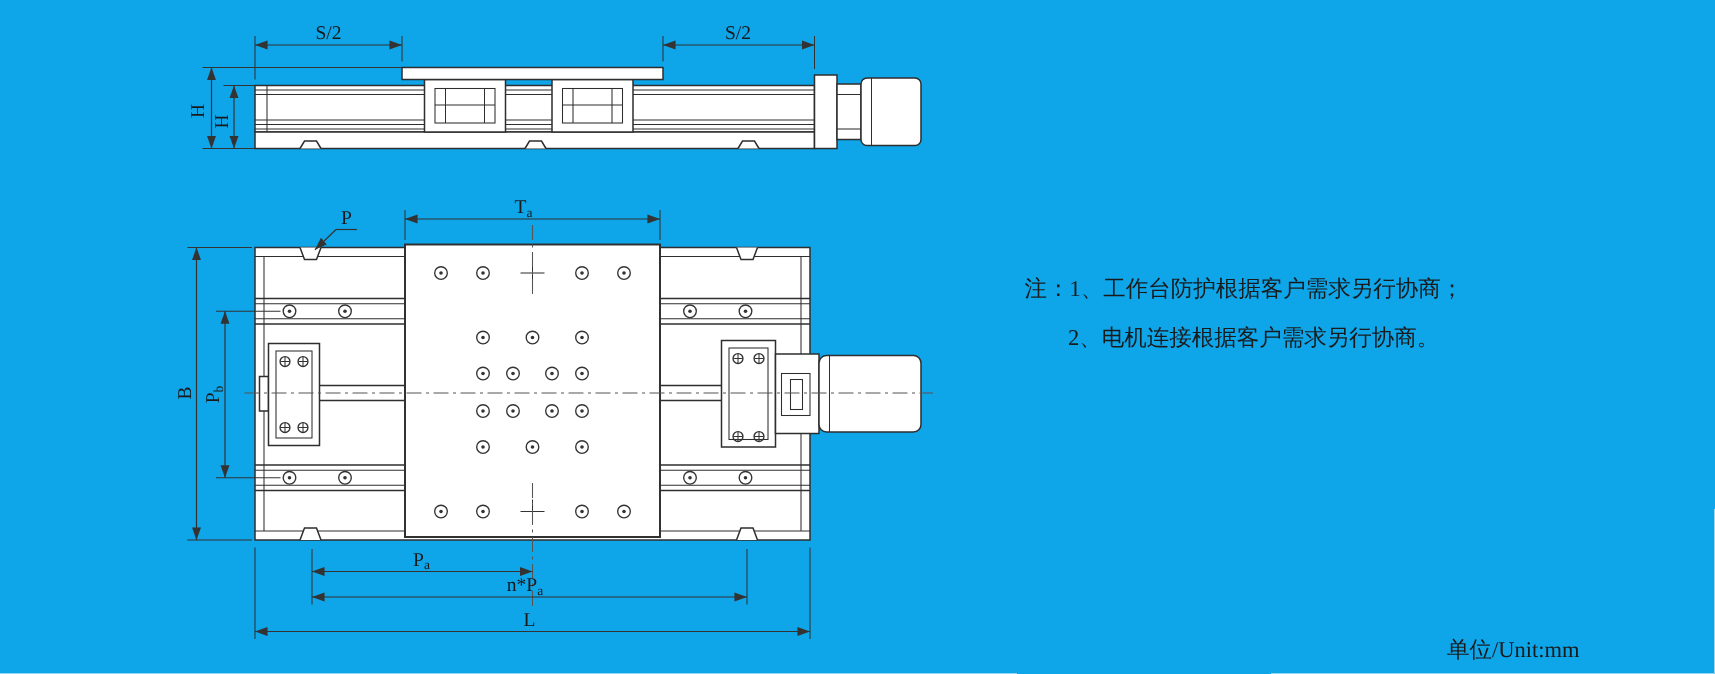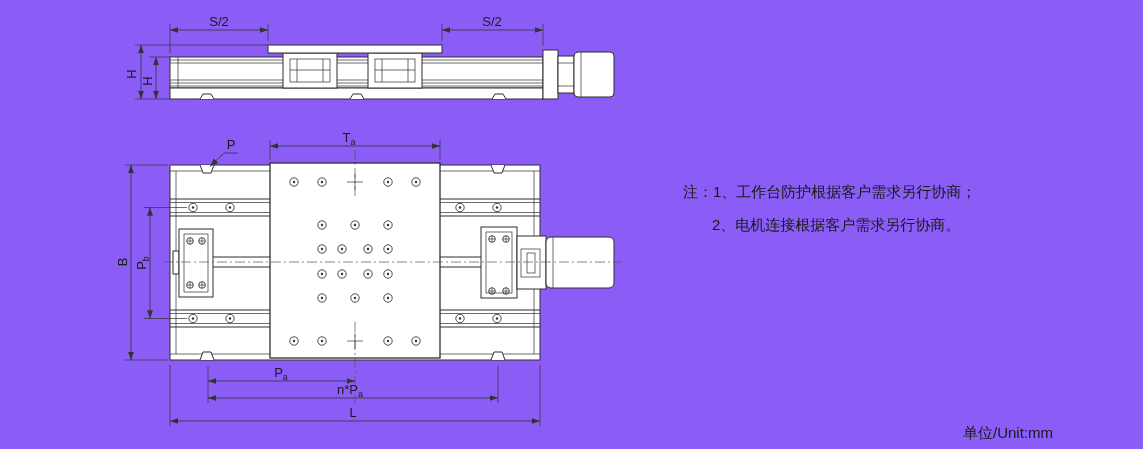--- a/index.html
+++ b/index.html
@@ -1,17 +1,17 @@
 <!DOCTYPE html>
 <html><head>
 <meta charset="utf-8">
 <style>
   html,body { margin:0; padding:0; background:#fff; }
-  .page { position:relative; width:1143px; height:449px; background:#8b5cf6; overflow:hidden;
-          font-family:Liberation Sans, sans-serif; }
+  .page { position:relative; width:1143px; height:449px; background:#0ea5e9; overflow:hidden;
+          font-family:Liberation Serif, serif; }
   svg { display:block; }
   .ln   { stroke:#2e2e2e; stroke-width:1; fill:none; }
   .lnF  { stroke:#2e2e2e; stroke-width:1; fill:#ffffff; }
   .lnF2 { stroke:#2e2e2e; stroke-width:1.3; fill:#ffffff; }
   .thin { stroke:#2e2e2e; stroke-width:0.7; fill:none; }
   .dim  { stroke:#333333; stroke-width:0.8; fill:none; }
   .ext  { stroke:#333333; stroke-width:0.7; fill:none; }
   .cl   { stroke:#555555; stroke-width:0.7; fill:none; stroke-dasharray:10 3 2 3; }
   text  { fill:#1a1a1a; }
   .dimtxt { font-size:13px; }

